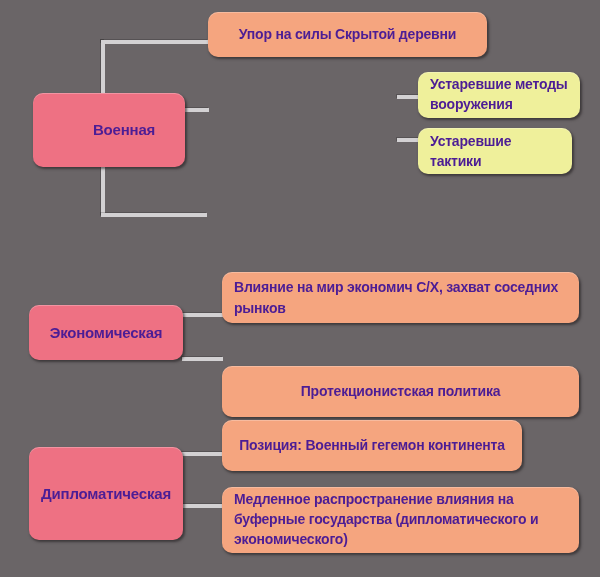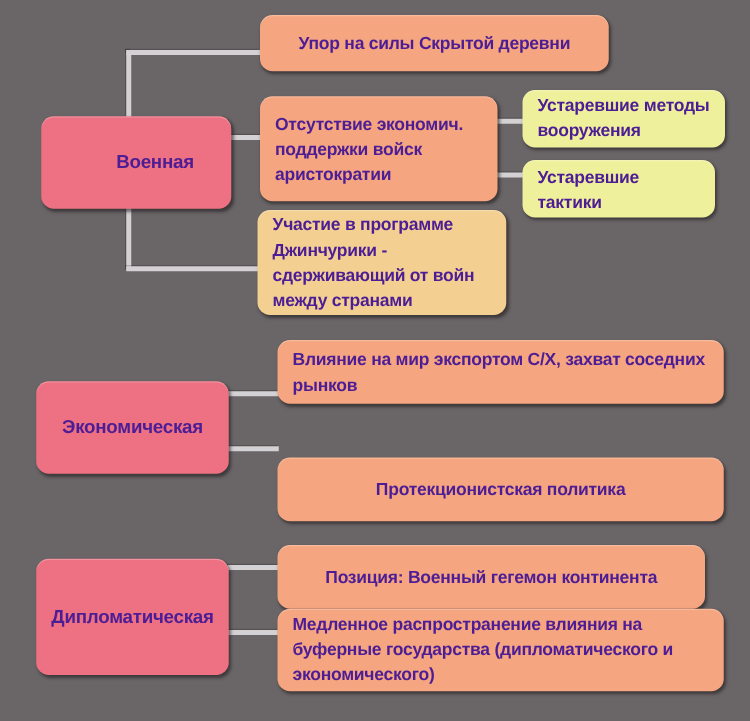--- a/index.html
+++ b/index.html
@@ -35,36 +35,36 @@
   }
   .center{justify-content:center;text-align:center;padding:4px 10px;}
   .left{justify-content:flex-start;text-align:left;padding:17px 12px;}
   .pink{background:#ee7183;font-size:15px;}
   .salmon{background:#f5a57f;}
   .tan{background:#f3d092;}
   .yellow{background:#eff09b;}
 
   
   #n-military   {left:33px;  top:93px;  width:152px; height:74px;padding-left:40px;}
-  #n-economic   {left:29px;  top:305px; width:154px; height:74px;}
+  #n-economic   {left:29px;  top:305px; width:154px; height:55px;}
   #n-diplomatic {left:29px;  top:447px; width:154px; height:93px;}
 
   
   #n-upor       {left:208px; top:12px;  width:279px; height:45px;}
   #n-otsutstvie {left:208px; top:77px;  width:190px; height:84px;}
   #n-uchastie   {left:206px; top:168px; width:199px; height:84px;}
   #n-metody     {left:418px; top:72px;  width:162px; height:46px; line-height:1.4;}
   #n-taktiki    {left:418px; top:128px; width:154px; height:46px;}
 
   
   #n-vliyanie   {left:222px; top:272px; width:357px; height:51px;}
   #n-protek     {left:222px; top:342px; width:357px; height:51px;margin-top:24px;}
 
   
-  #n-pozitsiya  {left:222px; top:436px; width:342px; height:51px;}
+  #n-pozitsiya  {left:222px; top:420px; width:300px; height:51px;}
   #n-medlennoe  {left:222px; top:487px; width:357px; height:66px; line-height:1.42;}
 
   
   #c-mil-v    {left:101px; top:40px;  width:4px;   height:176px;}
   #c-mil-top  {left:101px; top:40px;  width:107px; height:4px;}
   #c-mil-mid  {left:184px; top:108px; width:25px;  height:4px;}
   #c-mil-bot  {left:101px; top:213px; width:106px; height:4px;}
   #c-out-1    {left:397px; top:95px;  width:22px;  height:4px;}
   #c-out-2    {left:397px; top:138px; width:22px;  height:4px;}
   #c-eco-1    {left:182px; top:313px; width:41px;  height:4px;}
@@ -85,31 +85,29 @@
   <div class="line" id="c-out-2"></div>
   <div class="line" id="c-eco-1"></div>
   <div class="line" id="c-eco-2"></div>
   <div class="line" id="c-dip-1"></div>
   <div class="line" id="c-dip-2"></div>
 
   <div class="node pink center" id="n-military">Военная</div>
 
   <div class="node salmon center" id="n-upor">Упор на силы Скрытой деревни</div>
 
-  <div class="node salmon left" id="n-otsutstvie">Отсутствие экономич. поддержки войск аристократии</div>
 
   <div class="node yellow left" id="n-metody">Устаревшие методы вооружения</div>
 
   <div class="node yellow left" id="n-taktiki">Устаревшие тактики</div>
 
-  <div class="node tan left" id="n-uchastie">Участие в программе Джинчурики - сдерживающий от войн между странами</div>
 
   <div class="node pink center" id="n-economic">Экономическая</div>
 
-  <div class="node salmon left" id="n-vliyanie">Влияние на мир экспортом С/Х, захват соседних рынков</div>
+  <div class="node salmon left" id="n-vliyanie">Влияние на мир экономич С/Х, захват соседних рынков</div>
 
   <div class="node salmon center" id="n-protek">Протекционистская политика</div>
 
   <div class="node pink center" id="n-diplomatic">Дипломатическая</div>
 
   <div class="node salmon center" id="n-pozitsiya">Позиция: Военный гегемон континента</div>
 
   <div class="node salmon left" id="n-medlennoe">Медленное распространение влияния на буферные государства (дипломатического и экономического)</div>
 
 </div>

